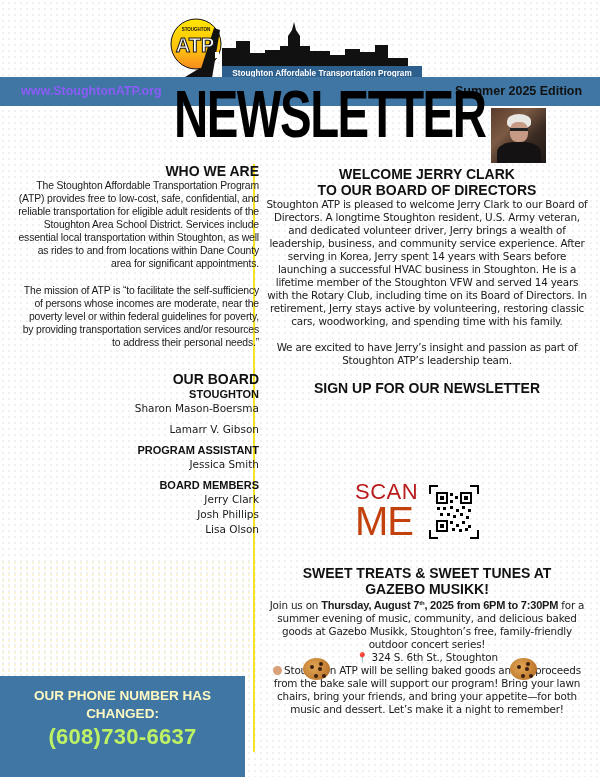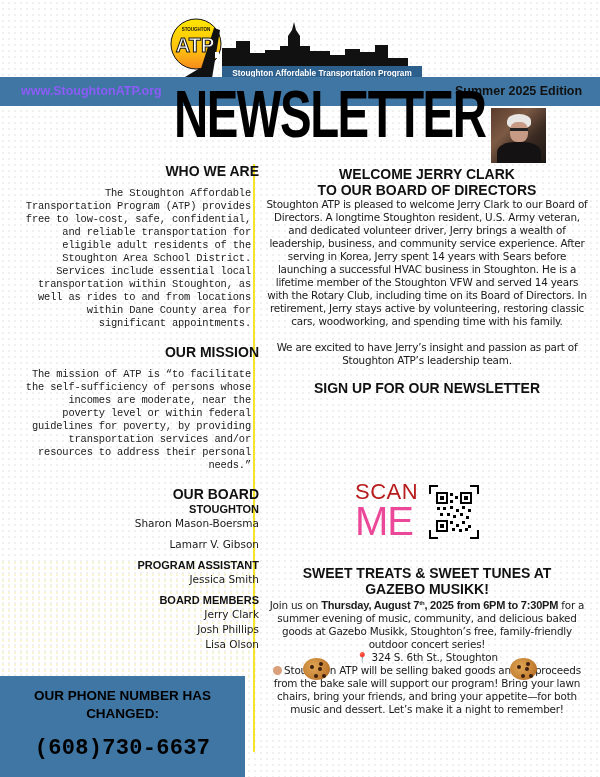--- a/index.html
+++ b/index.html
@@ -66,59 +66,59 @@
   
   .divider { position: absolute; left: 253px; top: 164px; width: 2px; height: 588px; background: #f5e42a; z-index: 1; }
 
   
   .left { position: absolute; left: 17px; top: 163px; width: 242px; text-align: right; z-index: 2; }
   .h2 {
     font-family: "Liberation Sans", sans-serif; font-weight: 700;
     font-size: 14px; line-height: 16px; color: #111; margin: 0;
   }
   .body-text {
-    font-family: Liberation Mono, monospace; font-size: 10.4px; line-height: 13px;
-    color: #1a1a1a; margin: 8px; letter-spacing: -0.15px;
+    font-family: Liberation Sans, sans-serif; font-size: 10.4px; line-height: 13px;
+    color: #1a1a1a; margin: 0; letter-spacing: -0.15px;
   }
   .role {
     font-family: "Liberation Sans", sans-serif; font-weight: 700;
     font-size: 11px; line-height: 14px; color: #111; margin: 0;
   }
   .name { font-family: "DejaVu Sans", sans-serif; font-size: 10.5px; line-height: 15px; color: #1a1a1a; margin: 0; }
 
   
   .phone {
     position: absolute; left: 0; top: 676px; width: 245px; height: 101px;
     background: #3f76a3; z-index: 2; text-align: center;
   }
   .phone-label {
     margin-top: 11px; font-family: "Liberation Sans", sans-serif; font-weight: 700;
-    font-size: 13.5px; line-height: 18px; color: #000000;
+    font-size: 13.5px; line-height: 18px; color: #fef9c3;
   }
   .phone-number {
-    font-family: Liberation Mono, monospace; font-weight: 700;
-    font-size: 22px; line-height: 28px; color: #000000; margin-top: 12px; letter-spacing: 0.3px;
+    font-family: Liberation Sans, sans-serif; font-weight: 700;
+    font-size: 22px; line-height: 28px; color: #bef264; margin-top: 0; letter-spacing: 0.3px;
   }
 
   
   .right { position: absolute; left: 266px; top: 166px; width: 322px; text-align: center; z-index: 2; }
   .rbody {
     font-family: "DejaVu Sans", sans-serif; font-size: 10.4px; line-height: 13px;
     color: #1a1a1a; margin: 0; letter-spacing: -0.2px;
   }
   .scan {
     position: absolute; left: 355px; top: 481px; width: 130px; height: 62px; z-index: 2;
   }
   .scan-text-1 {
     position: absolute; left: 0; top: 0; font-family: "Liberation Sans", sans-serif;
     font-size: 22px; line-height: 22px; color: #b91c1c; letter-spacing: 0.5px;
   }
   .scan-text-2 {
     position: absolute; left: 0; top: 20px; font-family: "Liberation Sans", sans-serif;
-    font-size: 40px; line-height: 40px; color: #ec4899; letter-spacing: -1px;
+    font-size: 40px; line-height: 40px; color: #c2410c; letter-spacing: -1px;
   }
   .qr { position: absolute; left: 73px; top: 3px; width: 52px; height: 56px; }
   .qr svg { width: 100%; height: 100%; display: block; }
 
   .cookie {
     position: absolute; width: 27px; height: 22px; border-radius: 50%;
     background: radial-gradient(circle at 40% 40%, #e0a654 0%, #c07a2f 70%, #9b5b1e 100%);
     z-index: 3;
   }
   .cookie::before, .cookie::after {
@@ -173,24 +173,23 @@
 </div>
 
 <div class="divider"></div>
 
 <div class="left">
   <section>
     <h2 class="h2">WHO WE ARE</h2>
     <p class="body-text">The Stoughton Affordable Transportation Program (ATP) provides free to low-cost, safe, confidential, and reliable transportation for eligible adult residents of the Stoughton Area School District. Services include essential local transportation within Stoughton, as well as rides to and from locations within Dane County area for significant appointments.</p>
   </section>
   <section style="margin-top:14px;">
-    <h2 class="h2">OUR MISSION</h2>
     <p class="body-text">The mission of ATP is “to facilitate the self-sufficiency of persons whose incomes are moderate, near the poverty level or within federal guidelines for poverty, by providing transportation services and/or resources to address their personal needs.”</p>
   </section>
-  <section style="margin-top:14px;">
+  <section style="margin-top:22px;">
     <h2 class="h2">OUR BOARD</h2>
     <div>
       <p class="role">STOUGHTON</p>
       <p class="name">Sharon Mason-Boersma</p>
     </div>
     <div style="margin-top:6px;">
       <p class="name">Lamarr V. Gibson</p>
     </div>
     <div style="margin-top:6px;">
       <p class="role">PROGRAM ASSISTANT</p>

